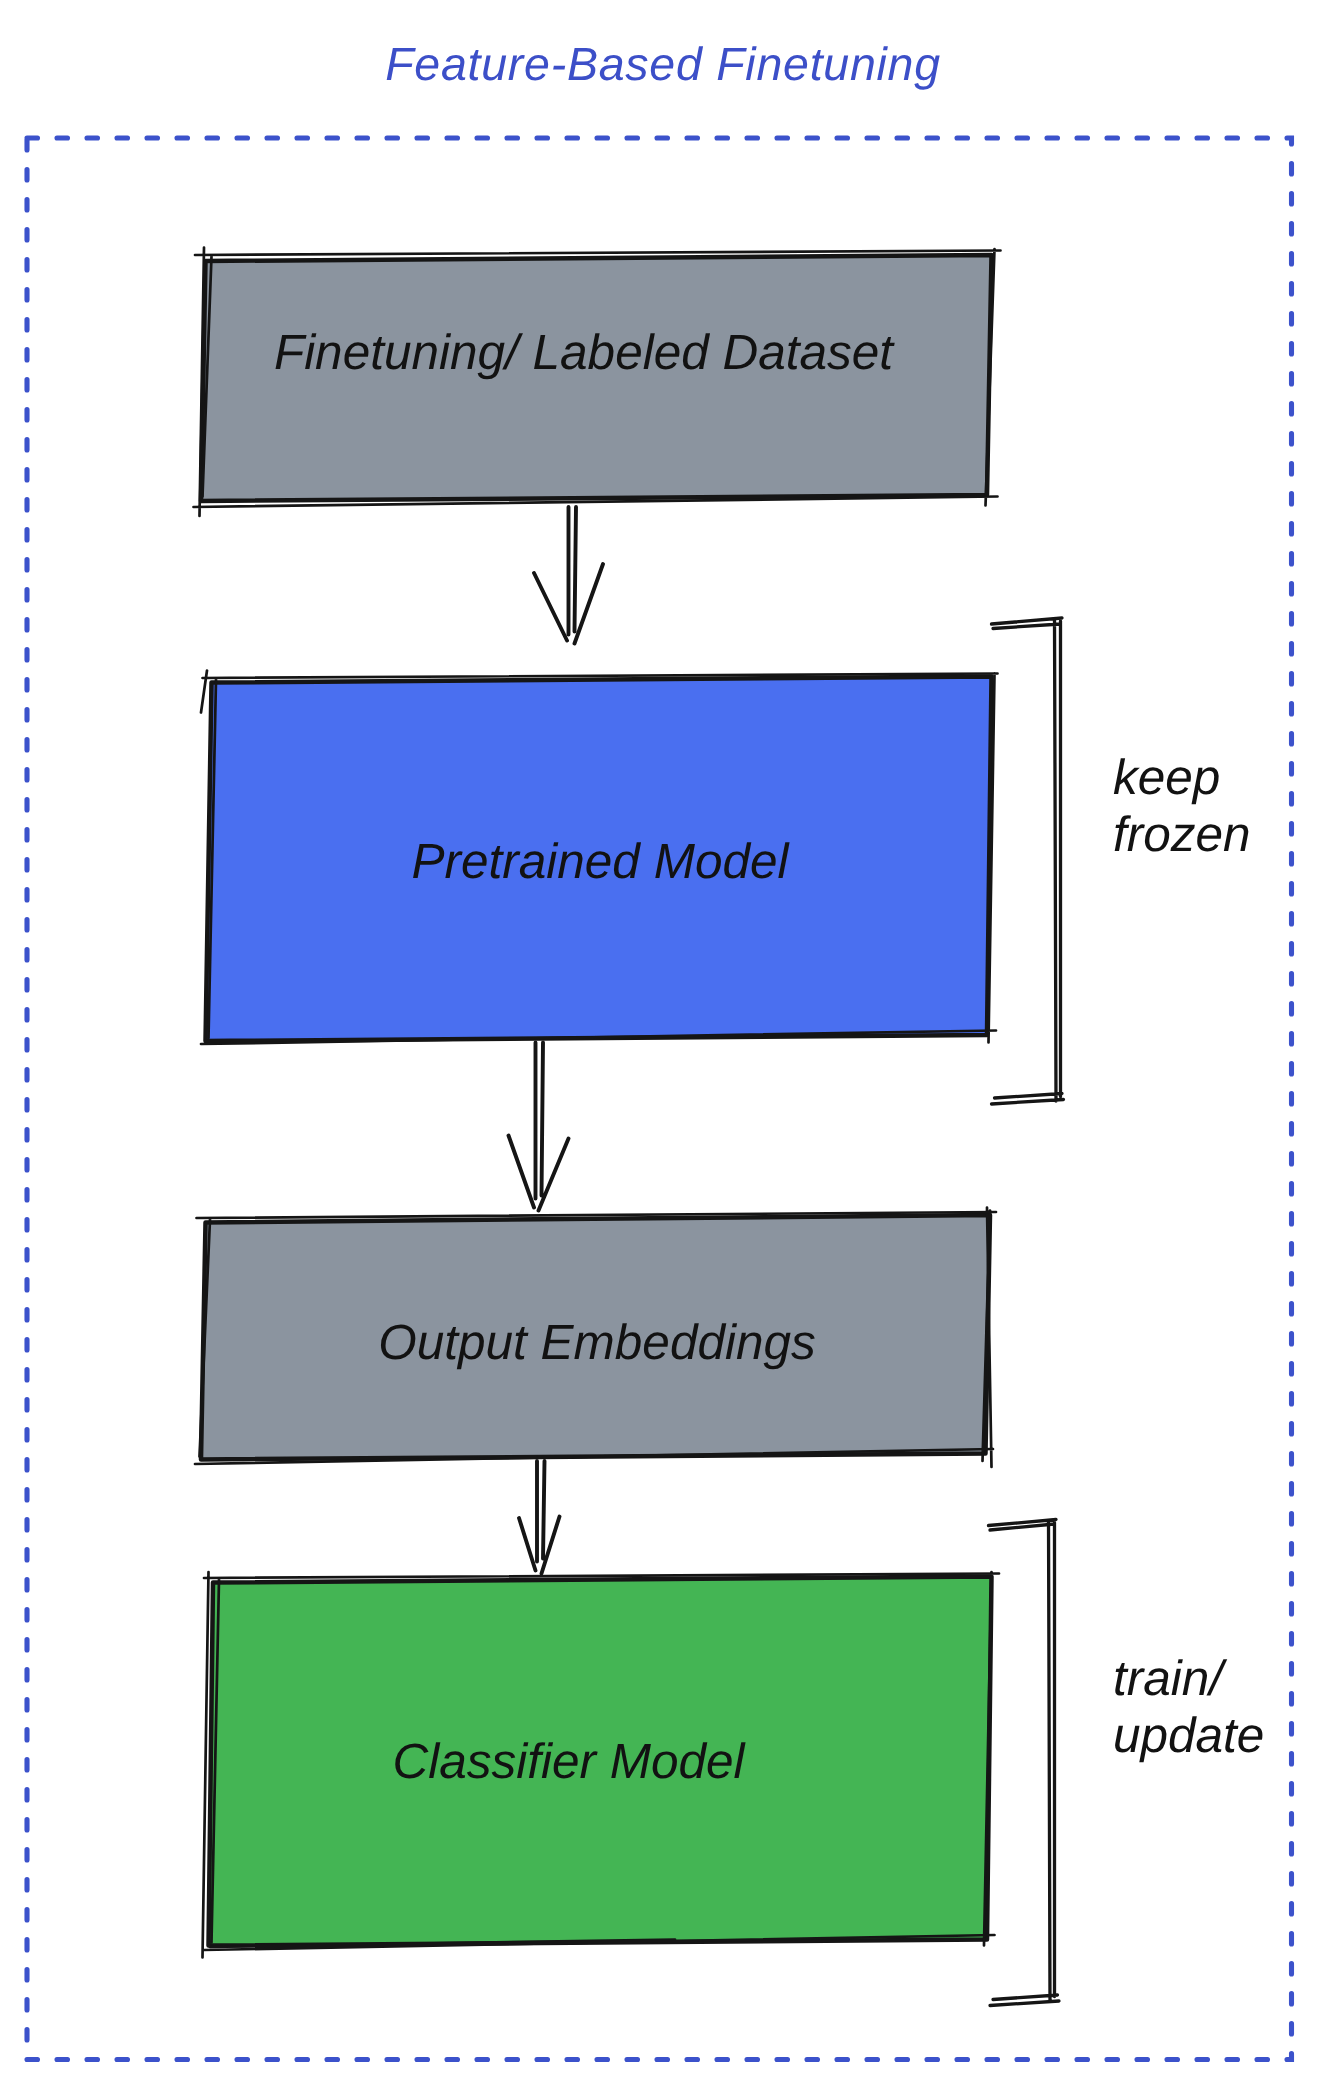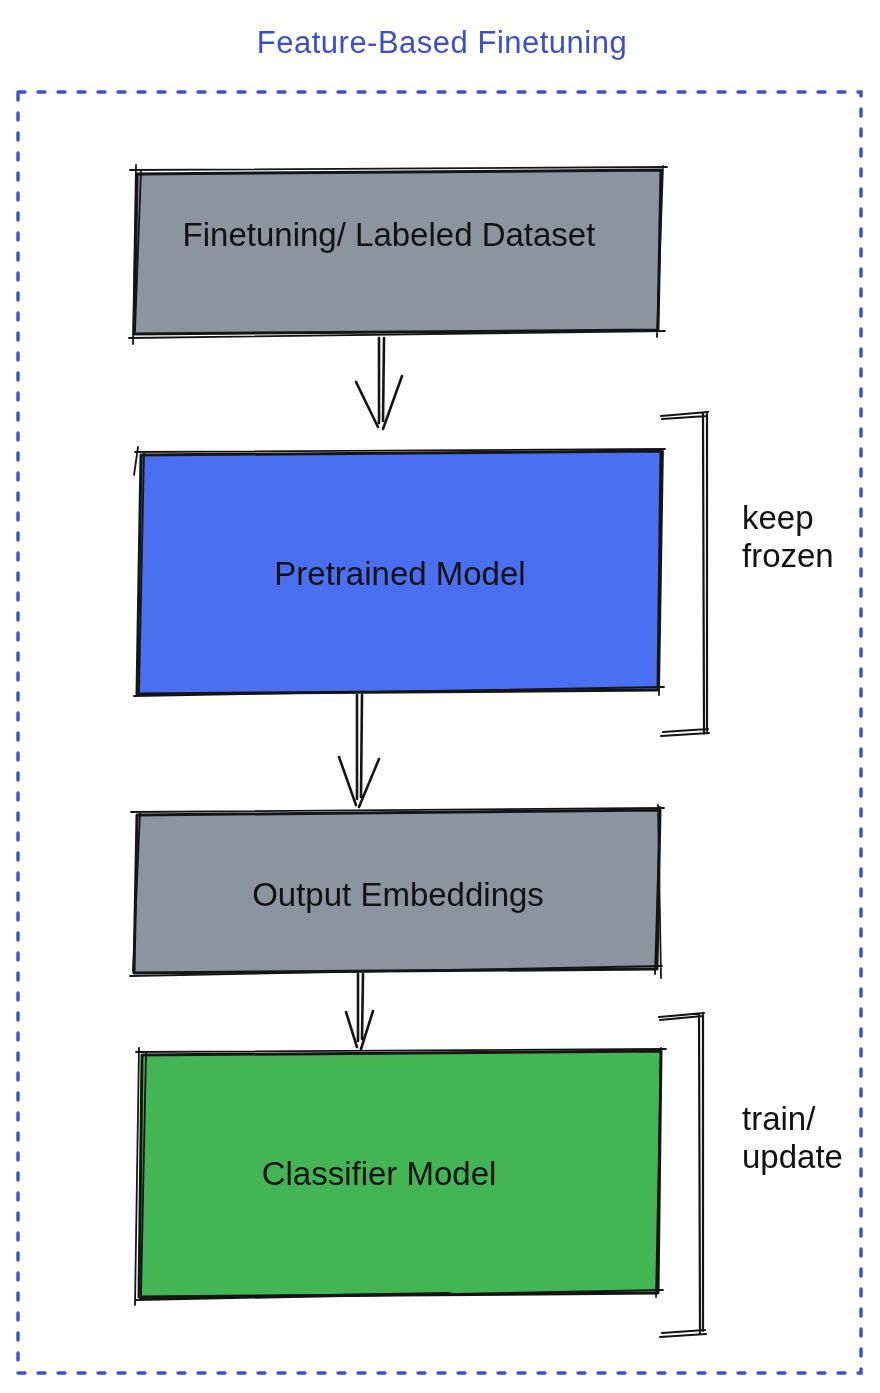--- a/index.html
+++ b/index.html
@@ -8,20 +8,21 @@
     background: #ffffff;
     width: 880px;
     height: 1393px;
     overflow: hidden;
   }
   .canvas {
     position: relative;
     width: 880px;
     height: 1393px;
     background: #ffffff;
+    font-style: italic;
   }
   svg { display: block; }
   .ink {
     stroke: #151515;
     fill: none;
     stroke-linecap: round;
     stroke-linejoin: round;
   }
   .node-outline {
     stroke: #151515;

